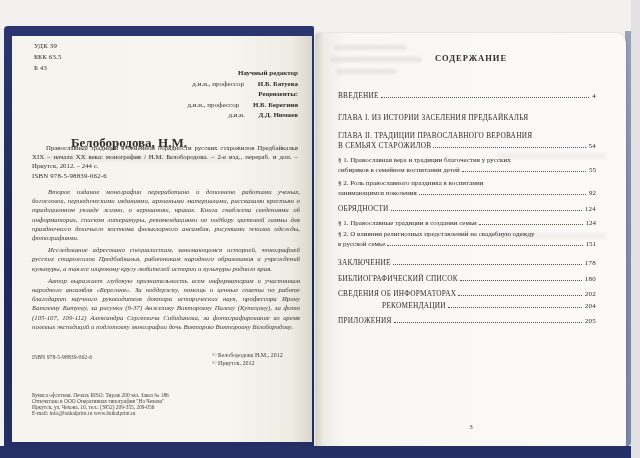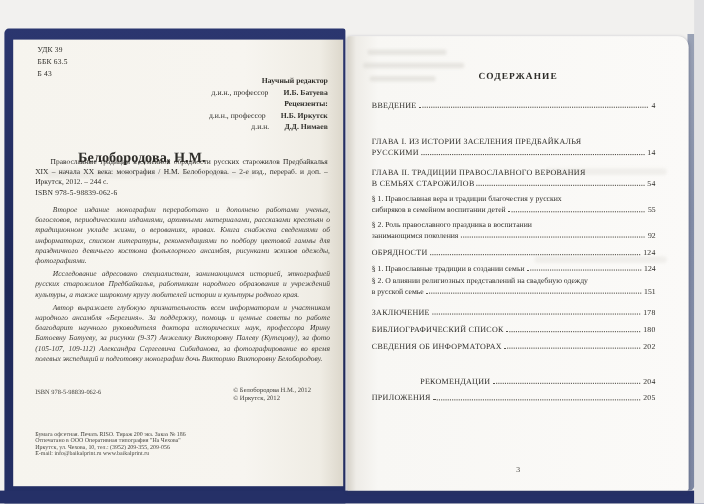--- a/index.html
+++ b/index.html
@@ -38,21 +38,21 @@
              text-align:justify;text-indent:14px;}
   .isbn-main{position:absolute;left:20px;top:136px;font-size:6.8px;letter-spacing:.2px;}
   .annotation{position:absolute;left:20px;width:268px;top:151px;font-style:italic;
               font-size:6.8px;line-height:9.2px;text-align:justify;color:#3a3833;}
   .annotation p{margin:0 0 3px 0;text-indent:16px;}
   .footer-isbn{position:absolute;left:20px;top:318px;font-size:5.8px;color:#45443f;}
   .copyright{position:absolute;left:200px;top:315px;font-size:6px;line-height:8.2px;color:#3c3b36;}
   .imprint{position:absolute;left:20px;top:356px;font-size:5.4px;line-height:6.1px;color:#45443f;}
 
   
-  .toc-title{position:absolute;left:0;width:100%;top:31px;text-align:center;font-weight:bold;
+  .toc-title{position:absolute;left:0;width:100%;top:20px;text-align:center;font-weight:bold;
              font-size:8.5px;letter-spacing:1px;}
   .toc-list{position:absolute;left:22px;right:30px;top:58px;}
   .toc-entry{margin:0;}
   .toc-line{display:flex;align-items:baseline;line-height:10px;white-space:nowrap;}
   .toc-entry.main .toc-line{font-size:7.3px;letter-spacing:.25px;}
   .toc-entry.sub  .toc-line{font-size:7px;}
   .toc-text{flex:0 0 auto;}
   .toc-leader{flex:1 1 auto;border-bottom:1.5px dotted #56534c;margin:0 3px 2px 2px;min-width:8px;}
   .toc-page{flex:0 0 auto;font-size:7px;}
   .folio{position:absolute;left:0;width:100%;top:390px;text-align:center;font-size:7px;color:#3c3b36;}
@@ -73,21 +73,21 @@
     <div class="udc">
       <div>УДК 39</div>
       <div>ББК 63.5</div>
       <div>Б 43</div>
     </div>
 
     <div class="editorial">
       <div class="hd">Научный редактор</div>
       <div><span>д.и.н., профессор </span><span class="nm">И.Б. Батуева</span></div>
       <div class="hd">Рецензенты:</div>
-      <div><span>д.и.н., профессор </span><span class="nm">Н.Б. Иркутск</span></div>
+      <div><span>д.и.н., профессор </span><span class="nm">Н.Б. Берегиня</span></div>
       <div><span>д.и.н. </span><span class="nm">Д.Д. Нимаев</span></div>
     </div>
 
     <div class="card-author">Белобородова, Н.М.</div>
     <div class="card-desc">Православные традиции в семейной обрядности русских старожилов Предбайкалья XIX – начала XX века: монография / Н.М. Белобородова. – 2-е изд., перераб. и доп. – Иркутск, 2012. – 244 с.</div>
     <div class="isbn-main">ISBN 978-5-98839-062-6</div>
 
     <div class="annotation">
         <p>Второе издание монографии переработано и дополнено работами ученых, богословов, периодическими изданиями, архивными материалами, рассказами крестьян о традиционном укладе жизни, о верованиях, нравах. Книга снабжена сведениями об информаторах, списком литературы, рекомендациями по подбору цветовой гаммы для праздничного девичьего костюма фольклорного ансамбля, рисунками эскизов одежды, фотографиями.</p>
         <p>Исследование адресовано специалистам, занимающимся историей, этнографией русских старожилов Предбайкалья, работникам народного образования и учреждений культуры, а также широкому кругу любителей истории и культуры родного края.</p>
@@ -116,29 +116,24 @@
 
     <div class="toc-title">СОДЕРЖАНИЕ</div>
     <div class="toc-list">
         <div class="toc-entry main" style="margin-top: 0px;">
           <div class="toc-line">
             <span class="toc-text">ВВЕДЕНИЕ</span>
             <span class="toc-leader"></span>
             <span class="toc-page">4</span>
           </div>
         </div>
-        <div class="toc-entry main" style="margin-top: 23px;">
+        <div class="toc-entry main" style="margin-top: 12px;">
           <div class="toc-line">
             <span class="toc-text">ГЛАВА I. ИЗ ИСТОРИИ ЗАСЕЛЕНИЯ ПРЕДБАЙКАЛЬЯ</span>
           </div>
-          <div class="toc-line">
-            <span class="toc-text">РУССКИМИ</span>
-            <span class="toc-leader"></span>
-            <span class="toc-page">14</span>
-          </div>
         </div>
         <div class="toc-entry main" style="margin-top: 8px;">
           <div class="toc-line">
             <span class="toc-text">ГЛАВА II. ТРАДИЦИИ ПРАВОСЛАВНОГО ВЕРОВАНИЯ</span>
           </div>
           <div class="toc-line">
             <span class="toc-text">В СЕМЬЯХ СТАРОЖИЛОВ</span>
             <span class="toc-leader"></span>
             <span class="toc-page">54</span>
           </div>
@@ -201,21 +196,21 @@
             <span class="toc-page">180</span>
           </div>
         </div>
         <div class="toc-entry main" style="margin-top: 5px;">
           <div class="toc-line">
             <span class="toc-text">СВЕДЕНИЯ ОБ ИНФОРМАТОРАХ</span>
             <span class="toc-leader"></span>
             <span class="toc-page">202</span>
           </div>
         </div>
-        <div class="toc-entry main" style="margin-top: 22px; padding-left: 44px;">
+        <div class="toc-entry main" style="margin-top: 2px; padding-left: 44px;">
           <div class="toc-line">
             <span class="toc-text">РЕКОМЕНДАЦИИ</span>
             <span class="toc-leader"></span>
             <span class="toc-page">204</span>
           </div>
         </div>
         <div class="toc-entry main" style="margin-top: 5px;">
           <div class="toc-line">
             <span class="toc-text">ПРИЛОЖЕНИЯ</span>
             <span class="toc-leader"></span>

